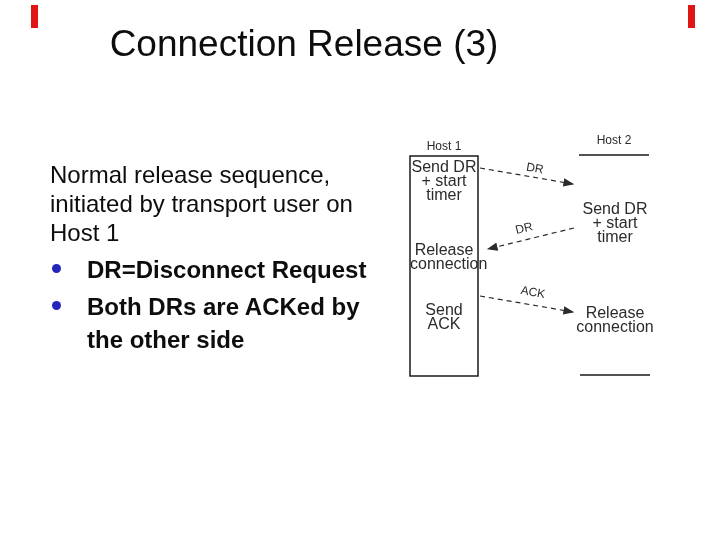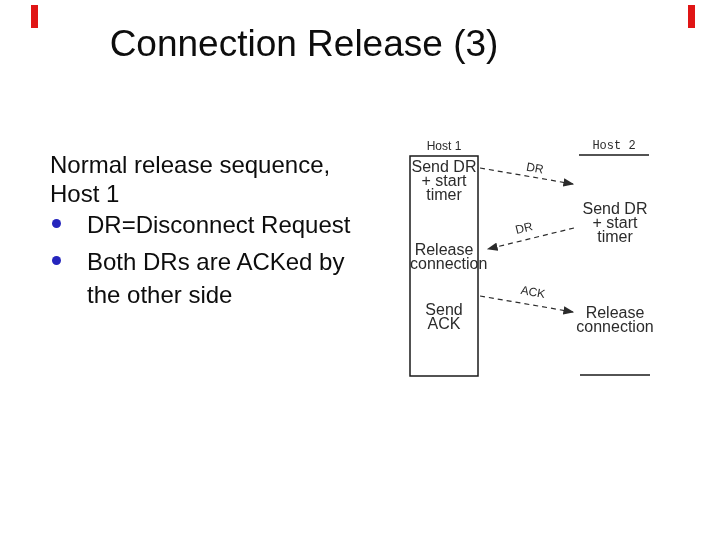--- a/index.html
+++ b/index.html
@@ -10,23 +10,23 @@
   
   .accent-bar{position:absolute;top:5px;width:7px;height:23px;background:#e01515;}
   .accent-left{left:31px;}
   .accent-right{left:688px;}
   
   .slide-title{
     position:absolute;top:24px;left:0;width:608px;text-align:center;
     font-size:37px;color:#0d0d0d;letter-spacing:0;line-height:1.1;
   }
   
-  .body-block{position:absolute;left:50px;top:150px;width:330px;color:#0d0d0d;}
+  .body-block{position:absolute;left:50px;top:160px;width:330px;color:#0d0d0d;}
   .intro-line{font-size:24px;line-height:29px;white-space:nowrap;}
-  .bullet-list{}
+  .bullet-list{margin-top:6px;font-weight:bold;}
   .bullet-item{position:relative;padding-left:37px;margin-bottom:4px;}
   .bullet-dot{
     position:absolute;left:2px;top:11px;width:9px;height:9px;border-radius:50%;
     background:#2525bd;
   }
   .bullet-line{font-size:24px;line-height:33px;white-space:nowrap;}
   
   .diagram-svg{position:absolute;left:0;top:0;width:720px;height:540px;}
   .dg-text{
     position:absolute;text-align:center;font-size:16px;line-height:14px;
@@ -43,20 +43,21 @@
 </head>
 <body>
 
 <div class="accent-bar accent-left"></div>
 <div class="accent-bar accent-right"></div>
 
 <div class="slide-title">Connection Release (3)</div>
 
 <div class="body-block">
   <div class="intro-line">Normal release sequence,</div>
+  <div class="intro-line">initiated by transport user on</div>
   <div class="intro-line">Host 1</div>
 
   <div class="bullet-list">
     <div class="bullet-item">
       <span class="bullet-dot"></span>
       <div class="bullet-line">DR=Disconnect Request</div>
     </div>
     <div class="bullet-item">
       <span class="bullet-dot"></span>
       <div class="bullet-line">Both DRs are ACKed by</div>
@@ -76,21 +77,21 @@
 
   <line x1="579" y1="155" x2="649" y2="155" stroke="#1a1a1a" stroke-width="1.5"></line>
   <line x1="580" y1="375" x2="650" y2="375" stroke="#1a1a1a" stroke-width="1.5"></line>
 
   <line x1="480" y1="168" x2="573" y2="184" stroke="#2b2b2b" stroke-width="1.2" stroke-dasharray="5 4" marker-end="url(#arrow)"></line>
   <line x1="574" y1="228" x2="488" y2="249" stroke="#2b2b2b" stroke-width="1.2" stroke-dasharray="5 4" marker-end="url(#arrow)"></line>
   <line x1="480" y1="296" x2="573" y2="312" stroke="#2b2b2b" stroke-width="1.2" stroke-dasharray="5 4" marker-end="url(#arrow)"></line>
 </svg>
 
 <div class="dg-text host-label" style="left:410px;top:139px;width:68px;">Host 1</div>
-<div class="dg-text host-label" style="left:579px;top:139px;width:70px;font-family:Liberation Mono, monospace;">Host 2</div>
+<div class="dg-text host-label" style="left:579px;top:133px;width:70px;">Host 2</div>
 
 <div class="dg-text" style="left:410px;top:160px;width:68px;"><span>Send DR</span><br><span>+ start timer</span></div>
 <div class="dg-text" style="left:410px;top:243px;width:68px;"><span>Release</span><br><span>connection</span></div>
 <div class="dg-text" style="left:410px;top:303px;width:68px;"><span>Send ACK</span></div>
 
 <div class="dg-text" style="left:575px;top:202px;width:80px;"><span>Send DR</span><br><span>+ start timer</span></div>
 <div class="dg-text" style="left:575px;top:306px;width:80px;"><span>Release</span><br><span>connection</span></div>
 
 <div class="msg-label rot-cw" style="left:520px;top:161px;width:30px;">DR</div>
 <div class="msg-label rot-ccw" style="left:509px;top:221px;width:30px;">DR</div>

